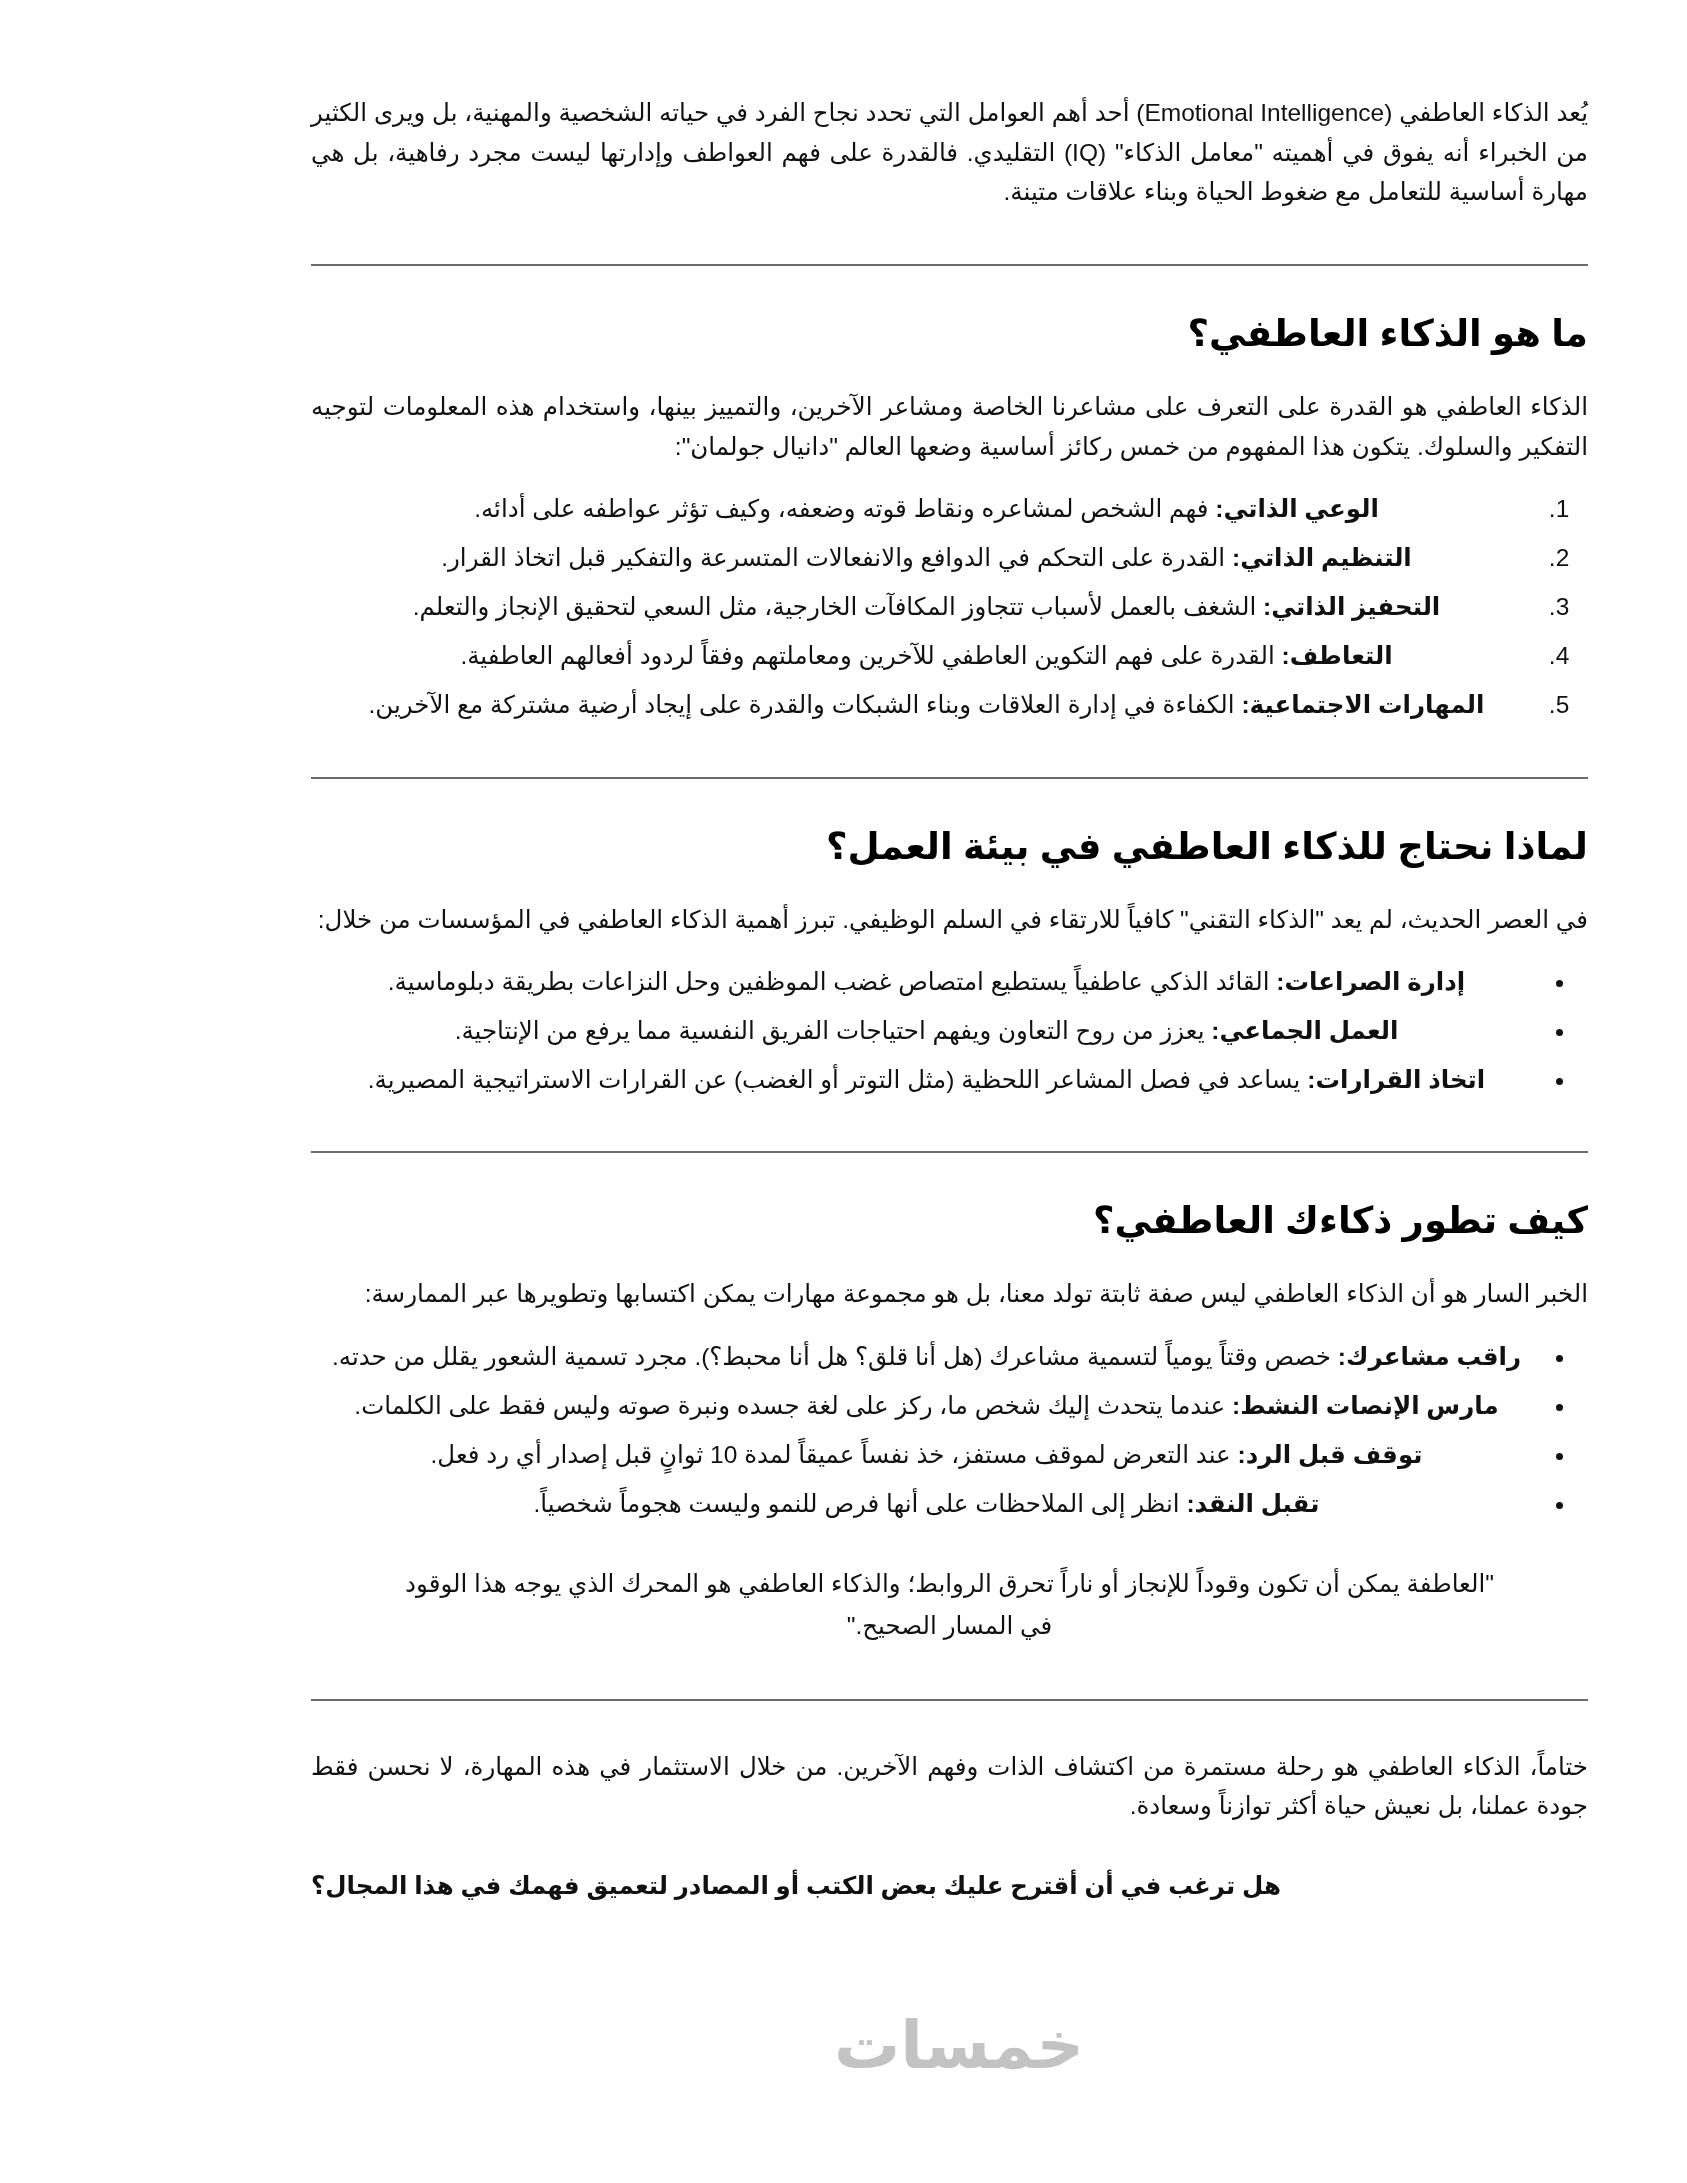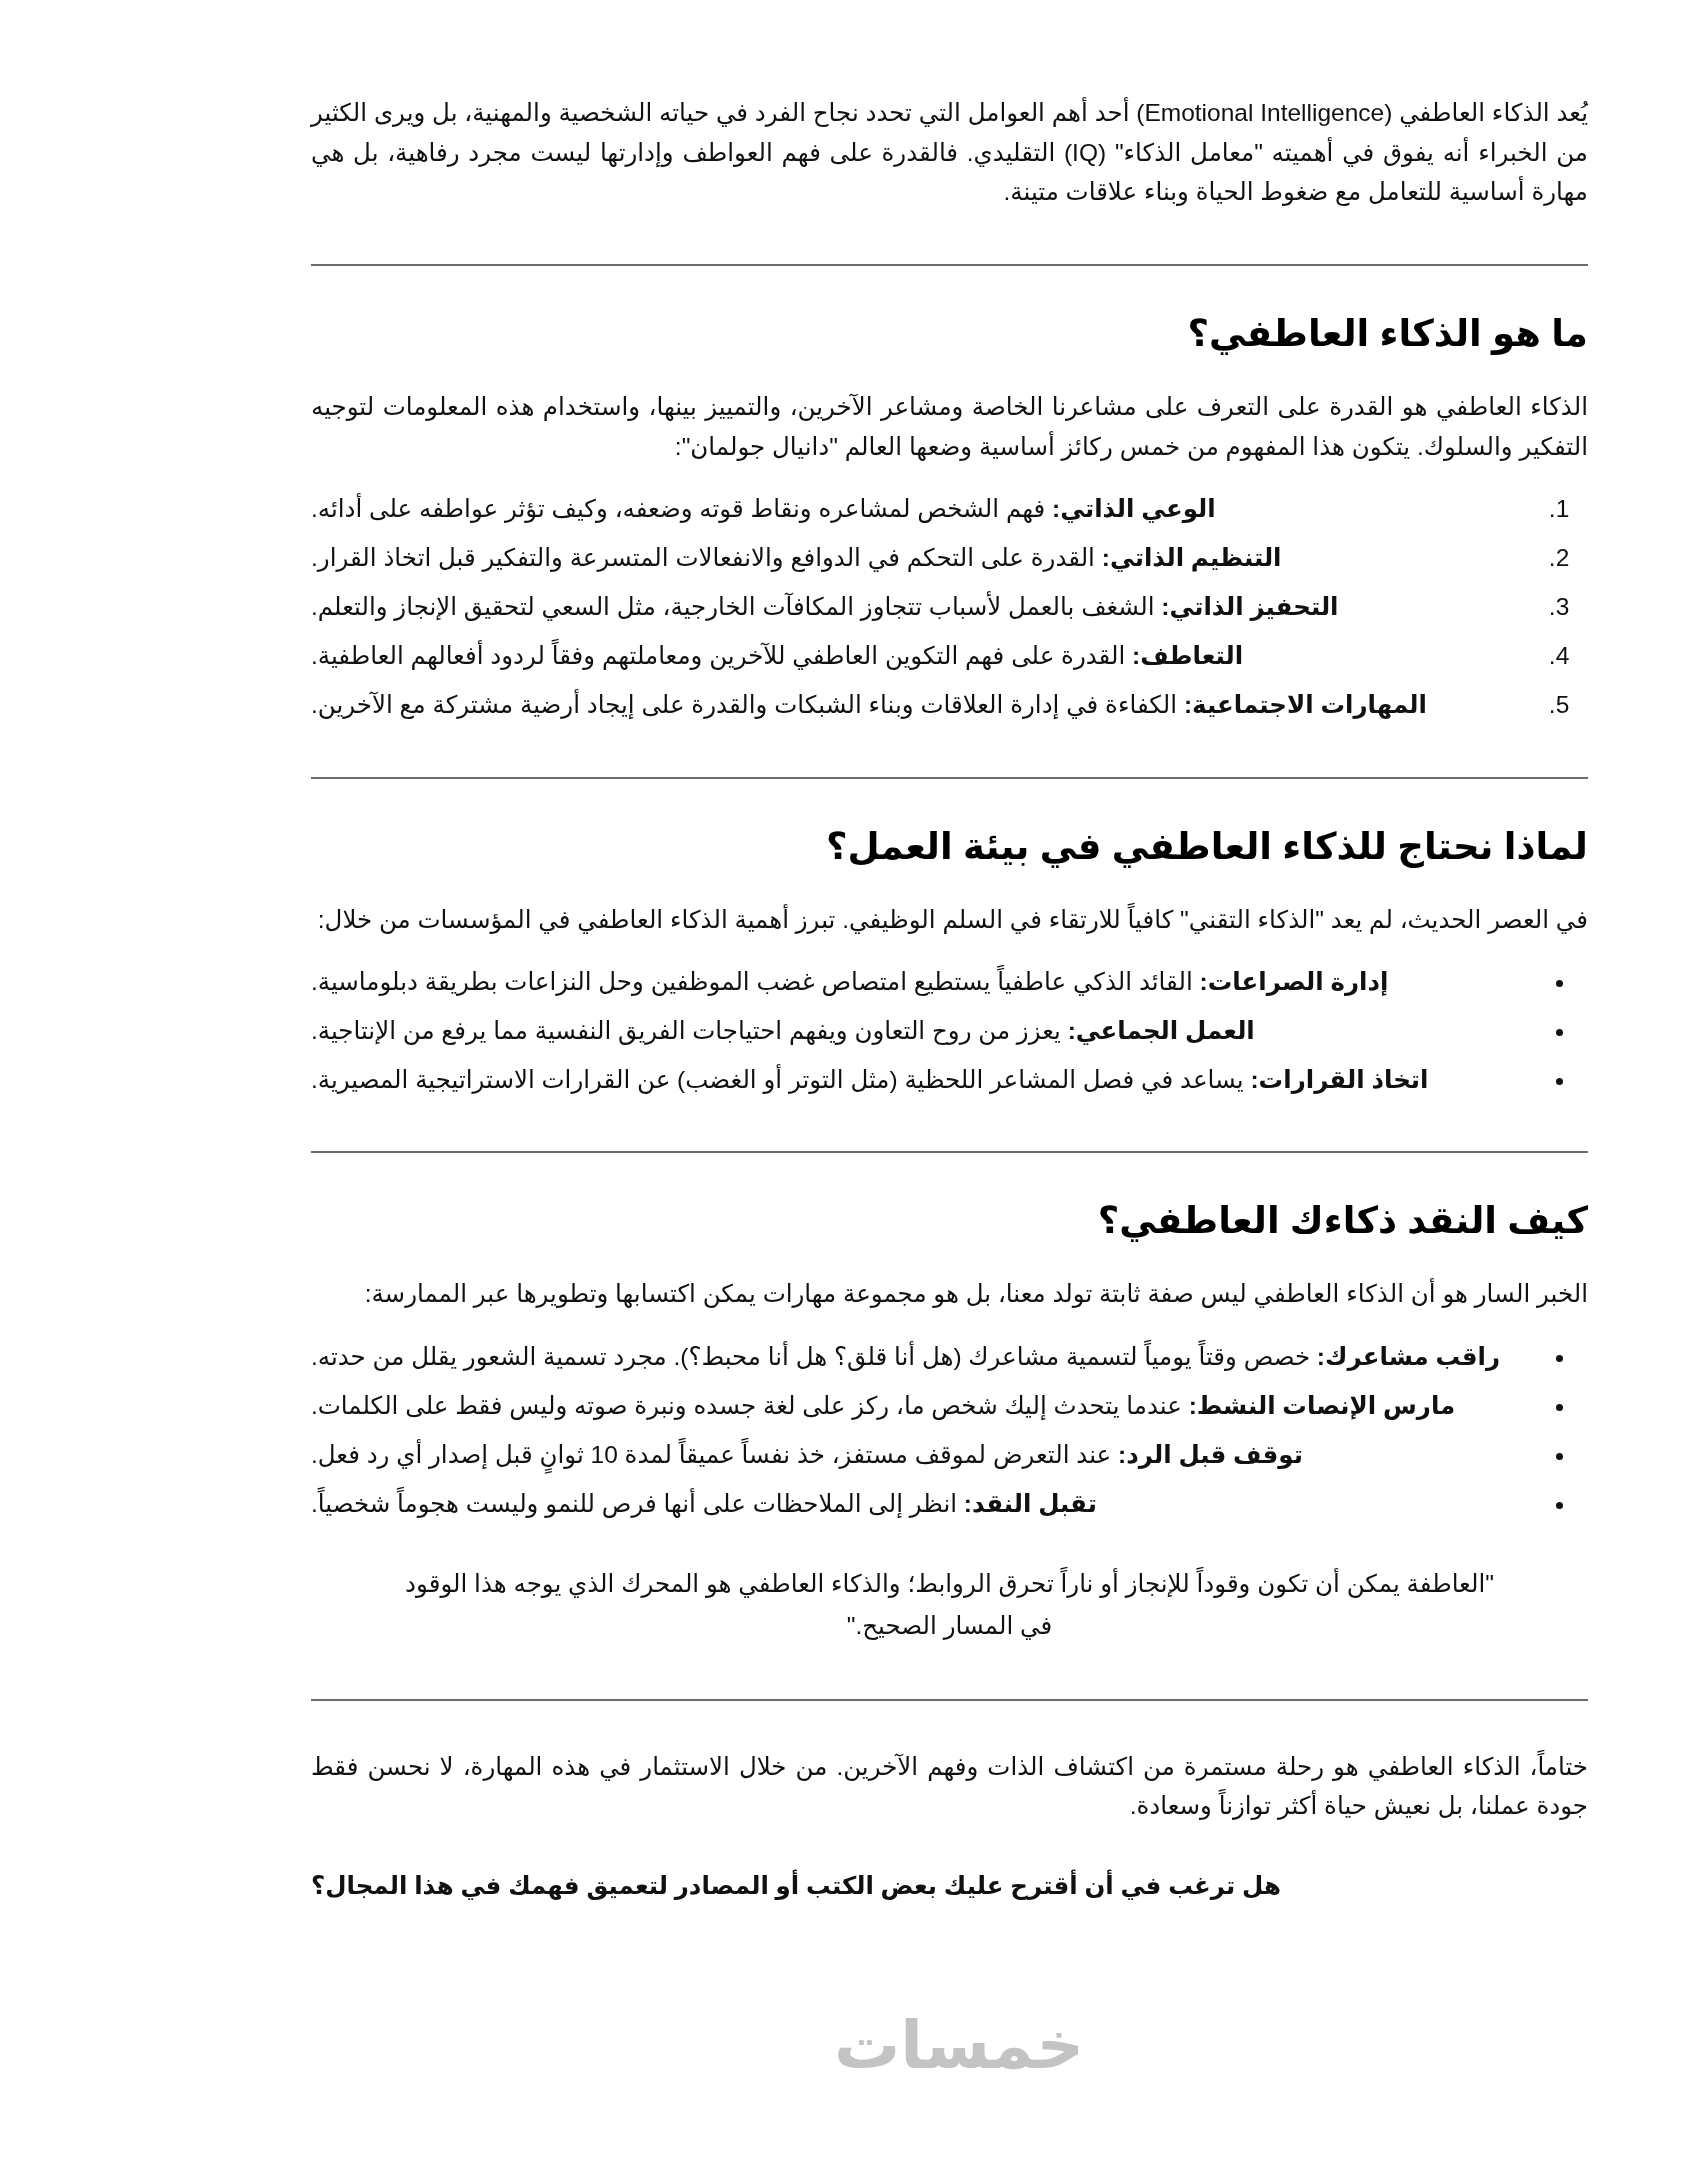--- a/index.html
+++ b/index.html
@@ -38,21 +38,21 @@
   }
   .lead { margin-bottom: 22.5px; }
   ol.pillars, ul.bullets {
     font-size: 24.5px;
     line-height: 1.62;
     padding-right: 46px;
     margin: 6.6px 0 6.6px 0;
   }
   ol.pillars li, ul.bullets li {
     margin-bottom: 9.3px;
-    text-align: left;
+    text-align: center;
   }
   li strong { font-weight: bold; }
   blockquote.quote {
     font-size: 24.5px;
     line-height: 1.7;
     text-align: center;
     margin: 40px 79px 6.6px 79px;
   }
   p.conclusion { margin-bottom: 40px; }
   p.closing-question {
@@ -104,21 +104,21 @@
     <ul class="bullets">
       <li><strong>إدارة الصراعات:</strong> <span>القائد الذكي عاطفياً يستطيع امتصاص غضب الموظفين وحل النزاعات بطريقة دبلوماسية.</span></li>
       <li><strong>العمل الجماعي:</strong> <span>يعزز من روح التعاون ويفهم احتياجات الفريق النفسية مما يرفع من الإنتاجية.</span></li>
       <li><strong>اتخاذ القرارات:</strong> <span>يساعد في فصل المشاعر اللحظية (مثل التوتر أو الغضب) عن القرارات الاستراتيجية المصيرية.</span></li>
     </ul>
   </section>
 
   <hr class="divider">
 
   <section>
-    <h2 class="section-title">كيف النقد ذكاءك العاطفي؟</h2>
+    <h2 class="section-title">كيف تطور ذكاءك العاطفي؟</h2>
     <p class="body-text lead">الخبر السار هو أن الذكاء العاطفي ليس صفة ثابتة تولد معنا، بل هو مجموعة مهارات يمكن اكتسابها وتطويرها عبر الممارسة:</p>
     <ul class="bullets">
       <li><strong>راقب مشاعرك:</strong> <span>خصص وقتاً يومياً لتسمية مشاعرك (هل أنا قلق؟ هل أنا محبط؟). مجرد تسمية الشعور يقلل من حدته.</span></li>
       <li><strong>مارس الإنصات النشط:</strong> <span>عندما يتحدث إليك شخص ما، ركز على لغة جسده ونبرة صوته وليس فقط على الكلمات.</span></li>
       <li><strong>توقف قبل الرد:</strong> <span>عند التعرض لموقف مستفز، خذ نفساً عميقاً لمدة 10 ثوانٍ قبل إصدار أي رد فعل.</span></li>
       <li><strong>تقبل النقد:</strong> <span>انظر إلى الملاحظات على أنها فرص للنمو وليست هجوماً شخصياً.</span></li>
     </ul>
     <blockquote class="quote">"العاطفة يمكن أن تكون وقوداً للإنجاز أو ناراً تحرق الروابط؛ والذكاء العاطفي هو المحرك الذي يوجه هذا الوقود في المسار الصحيح."</blockquote>
   </section>
 

